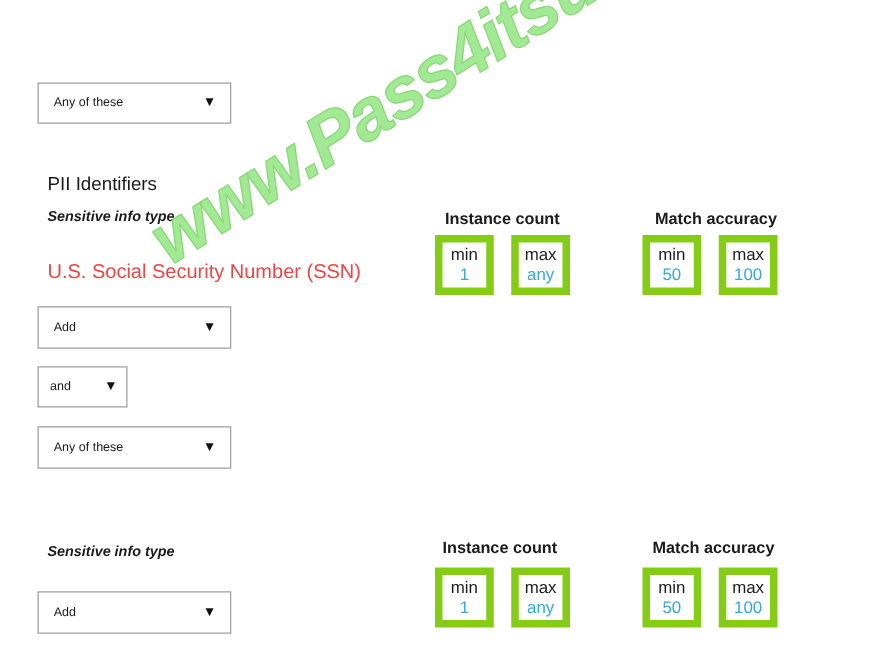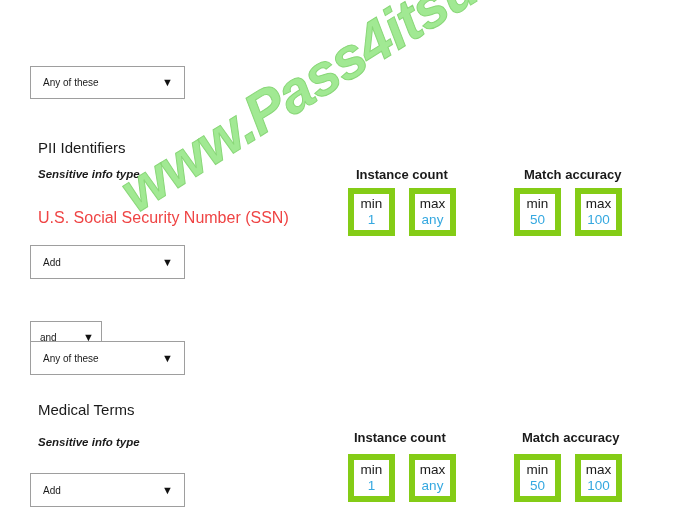--- a/index.html
+++ b/index.html
@@ -59,21 +59,21 @@
   .dropdown .caret {
     font-size: 11px;
     color: #111111;
     line-height: 1;
     margin-left: 8px;
   }
 
   .dd-top      { left: 30px;  top: 66px;  width: 155px; height: 33px; }
   .dd-add-1    { left: 30px;  top: 245px; width: 155px; height: 34px; }
   .dd-and      { left: 30px;  top: 293px; width: 72px;  height: 33px;
-                 padding: 0 7px 0 9px; margin-top: 28px; }
+                 padding: 0 7px 0 9px; }
   .dd-any-2    { left: 30px;  top: 341px; width: 155px; height: 34px; }
   .dd-add-2    { left: 30px;  top: 473px; width: 155px; height: 34px; }
 
   
   .group-title {
     position: absolute;
     font-size: 15px;
     color: #1a1a1a;
     white-space: nowrap;
   }
@@ -213,21 +213,20 @@
   <div class="dropdown dd-and">
     <span class="dd-label">and</span>
     <span class="caret">▼</span>
   </div>
 
   <div class="dropdown dd-any-2">
     <span class="dd-label">Any of these</span>
     <span class="caret">▼</span>
   </div>
 
-  <div class="group-title gt-med">Medical Terms</div>
   <div class="sub-label sl-med">Sensitive info type</div>
 
   <div class="field-group-label fgl-ic-2">Instance count</div>
   <div class="field-group-label fgl-ma-2">Match accuracy</div>
 
   <div class="numbox nb-ic2-min">
     <span class="nb-label">min</span>
     <span class="nb-value">1</span>
   </div>
   <div class="numbox nb-ic2-max">

